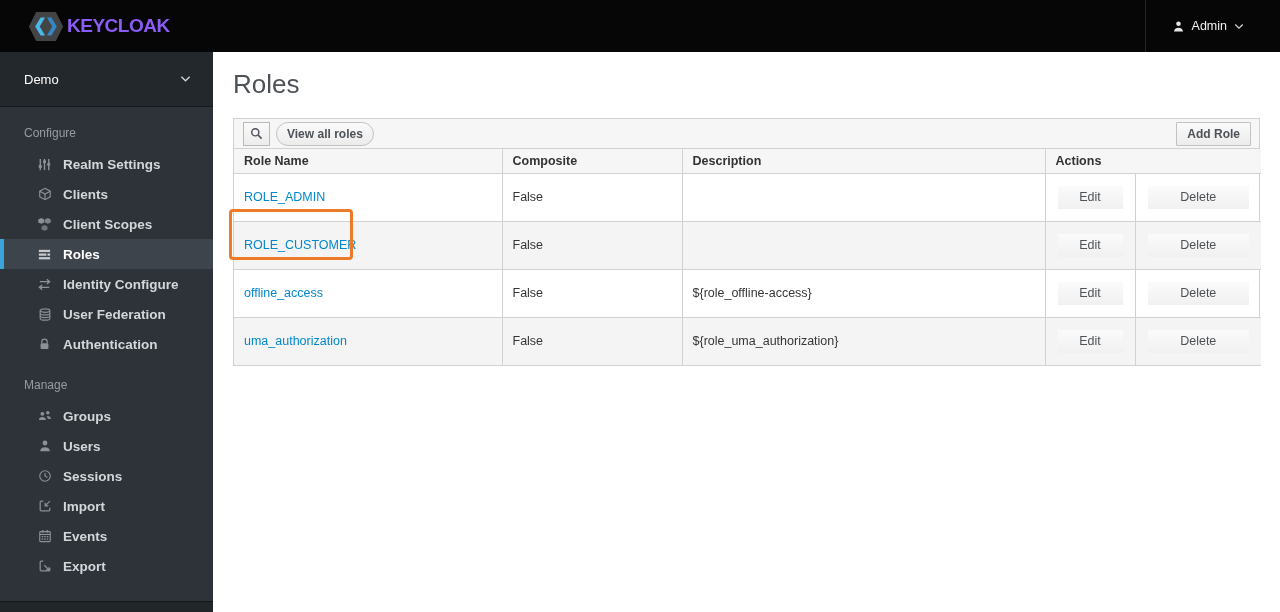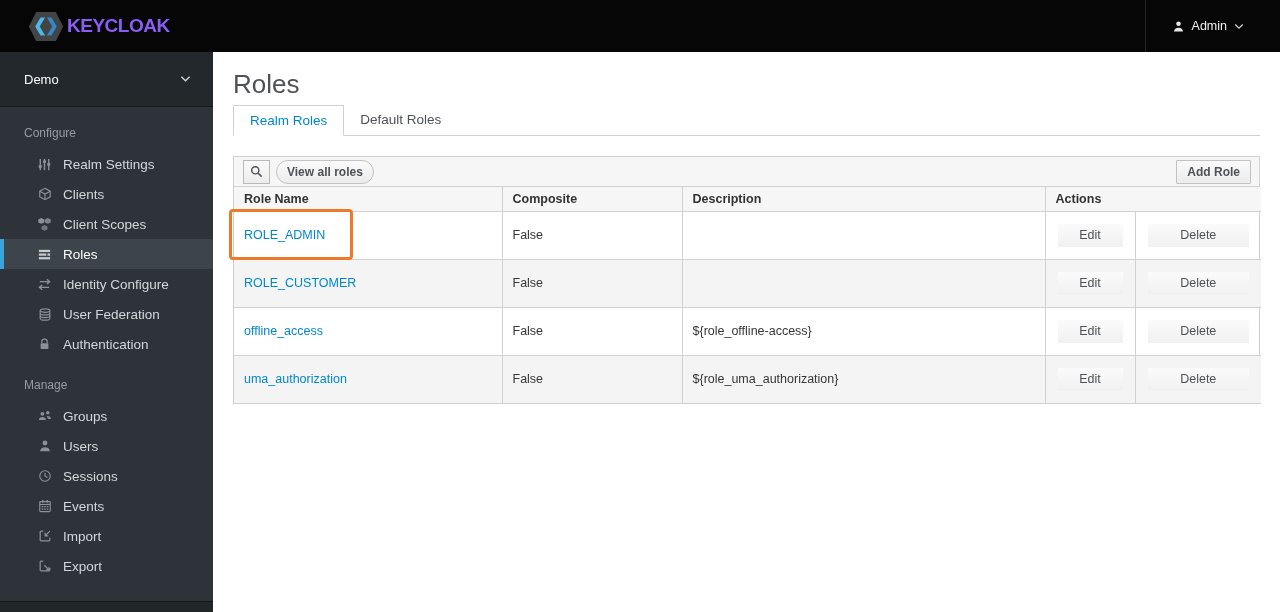--- a/index.html
+++ b/index.html
@@ -20,21 +20,21 @@
 
   
   .sidebar { position:absolute; left:0; top:52px; width:213px; height:560px;
     background:#2d3338; z-index:20; }
   .realm-selector { height:55px; background:#23282c; border-bottom:1px solid #171a1d;
     display:flex; align-items:center; padding:0 22px 0 24px; color:#fefefe; font-size:13px;
     cursor:pointer; }
   .realm-selector .chev { margin-left:auto; color:#cfd3d6; display:flex; }
   .nav-section-label { padding:19px 0 9px 24px; color:#969ca1; font-size:12px; }
   .nav-item { height:30px; display:flex; align-items:center; padding-left:32px;
-    border-left:4px solid transparent; color:#d3d7da; font-size:13.5px; cursor:pointer; }
+    border-left:4px solid transparent; color:#d3d7da; font-size:13.5px; cursor:pointer;font-weight:bold; }
   .nav-item .nicon { width:17px; margin-right:10px; display:flex; align-items:center;
     justify-content:center; color:#8b9196; }
   .nav-item.active { background:#3e444b; border-left-color:#39a5dc; color:#ffffff; }
   .nav-item.active .nicon { color:#c7cbce; }
   .sidebar-footer { position:absolute; left:0; bottom:0; width:100%; height:11px;
     background:#212629; border-top:1px solid #15181a; }
 
   
   .main { position:absolute; left:213px; top:52px; width:1067px; height:560px; background:#fff; }
   .page-title { margin:18px 0 0 20px; font-size:26px; font-weight:300; color:#4d5258;
@@ -220,20 +220,29 @@
         <span class="nicon">
           <svg width="14" height="14" viewBox="0 0 16 16" fill="none" stroke="currentColor" stroke-width="1.3">
             <circle cx="8" cy="8" r="6"></circle>
             <path d="M8 4.5V8l2.8 1.6"></path>
           </svg>
         </span>
         <span>Sessions</span>
       </div>
       <div class="nav-item">
         <span class="nicon">
+          <svg width="14" height="14" viewBox="0 0 16 16" fill="none" stroke="currentColor" stroke-width="1.4">
+            <path d="M6 2.5H3.5a1 1 0 00-1 1v9a1 1 0 001 1h9a1 1 0 001-1V10"></path>
+            <path d="M13.5 2.5L8.2 7.8M8.2 4.3v3.5h3.5"></path>
+          </svg>
+        </span>
+        <span>Import</span>
+      </div>
+      <div class="nav-item">
+        <span class="nicon">
           <svg width="14" height="14" viewBox="0 0 16 16">
             <rect x="2" y="3" width="12" height="11.4" rx="1" fill="none" stroke="currentColor" stroke-width="1.3"></rect>
             <line x1="2" y1="6.2" x2="14" y2="6.2" stroke="currentColor" stroke-width="1.3"></line>
             <g fill="currentColor">
               <rect x="4.6" y="1.2" width="1.6" height="3"></rect>
               <rect x="9.8" y="1.2" width="1.6" height="3"></rect>
               <rect x="4.2" y="8" width="1.8" height="1.5"></rect>
               <rect x="7.1" y="8" width="1.8" height="1.5"></rect>
               <rect x="10" y="8" width="1.8" height="1.5"></rect>
               <rect x="4.2" y="10.8" width="1.8" height="1.5"></rect>
@@ -241,45 +250,32 @@
               <rect x="10" y="10.8" width="1.8" height="1.5"></rect>
             </g>
           </svg>
         </span>
         <span>Events</span>
       </div>
       <div class="nav-item">
         <span class="nicon">
           <svg width="14" height="14" viewBox="0 0 16 16" fill="none" stroke="currentColor" stroke-width="1.4">
             <path d="M6 2.5H3.5a1 1 0 00-1 1v9a1 1 0 001 1h9a1 1 0 001-1V10"></path>
-            <path d="M13.5 2.5L8.2 7.8M8.2 4.3v3.5h3.5"></path>
-          </svg>
-        </span>
-        <span>Import</span>
-      </div>
-      <div class="nav-item">
-        <span class="nicon">
-          <svg width="14" height="14" viewBox="0 0 16 16" fill="none" stroke="currentColor" stroke-width="1.4">
-            <path d="M6 2.5H3.5a1 1 0 00-1 1v9a1 1 0 001 1h9a1 1 0 001-1V10"></path>
             <path d="M7.2 7.2l5.3 5.3M12.5 9.3v3.2H9.3"></path>
           </svg>
         </span>
         <span>Export</span>
       </div>
     </div>
   <div class="sidebar-footer"></div>
 </nav>
 
 <main class="main">
   <h1 class="page-title">Roles</h1>
 
-  <div class="tabs">
-    <div class="tab active">Realm Roles</div>
-    <div class="tab">Default Roles</div>
-  </div>
 
   <div class="table-wrap">
     <div class="toolbar">
       <div class="search-group">
         <button class="search-btn">
           <span style="display:flex;">
             <svg width="13" height="13" viewBox="0 0 16 16" fill="none" stroke="#4d5258" stroke-width="1.8">
               <circle cx="6.5" cy="6.5" r="4.4"></circle>
                 <line x1="10" y1="10" x2="14.3" y2="14.3"></line>
             </svg>

